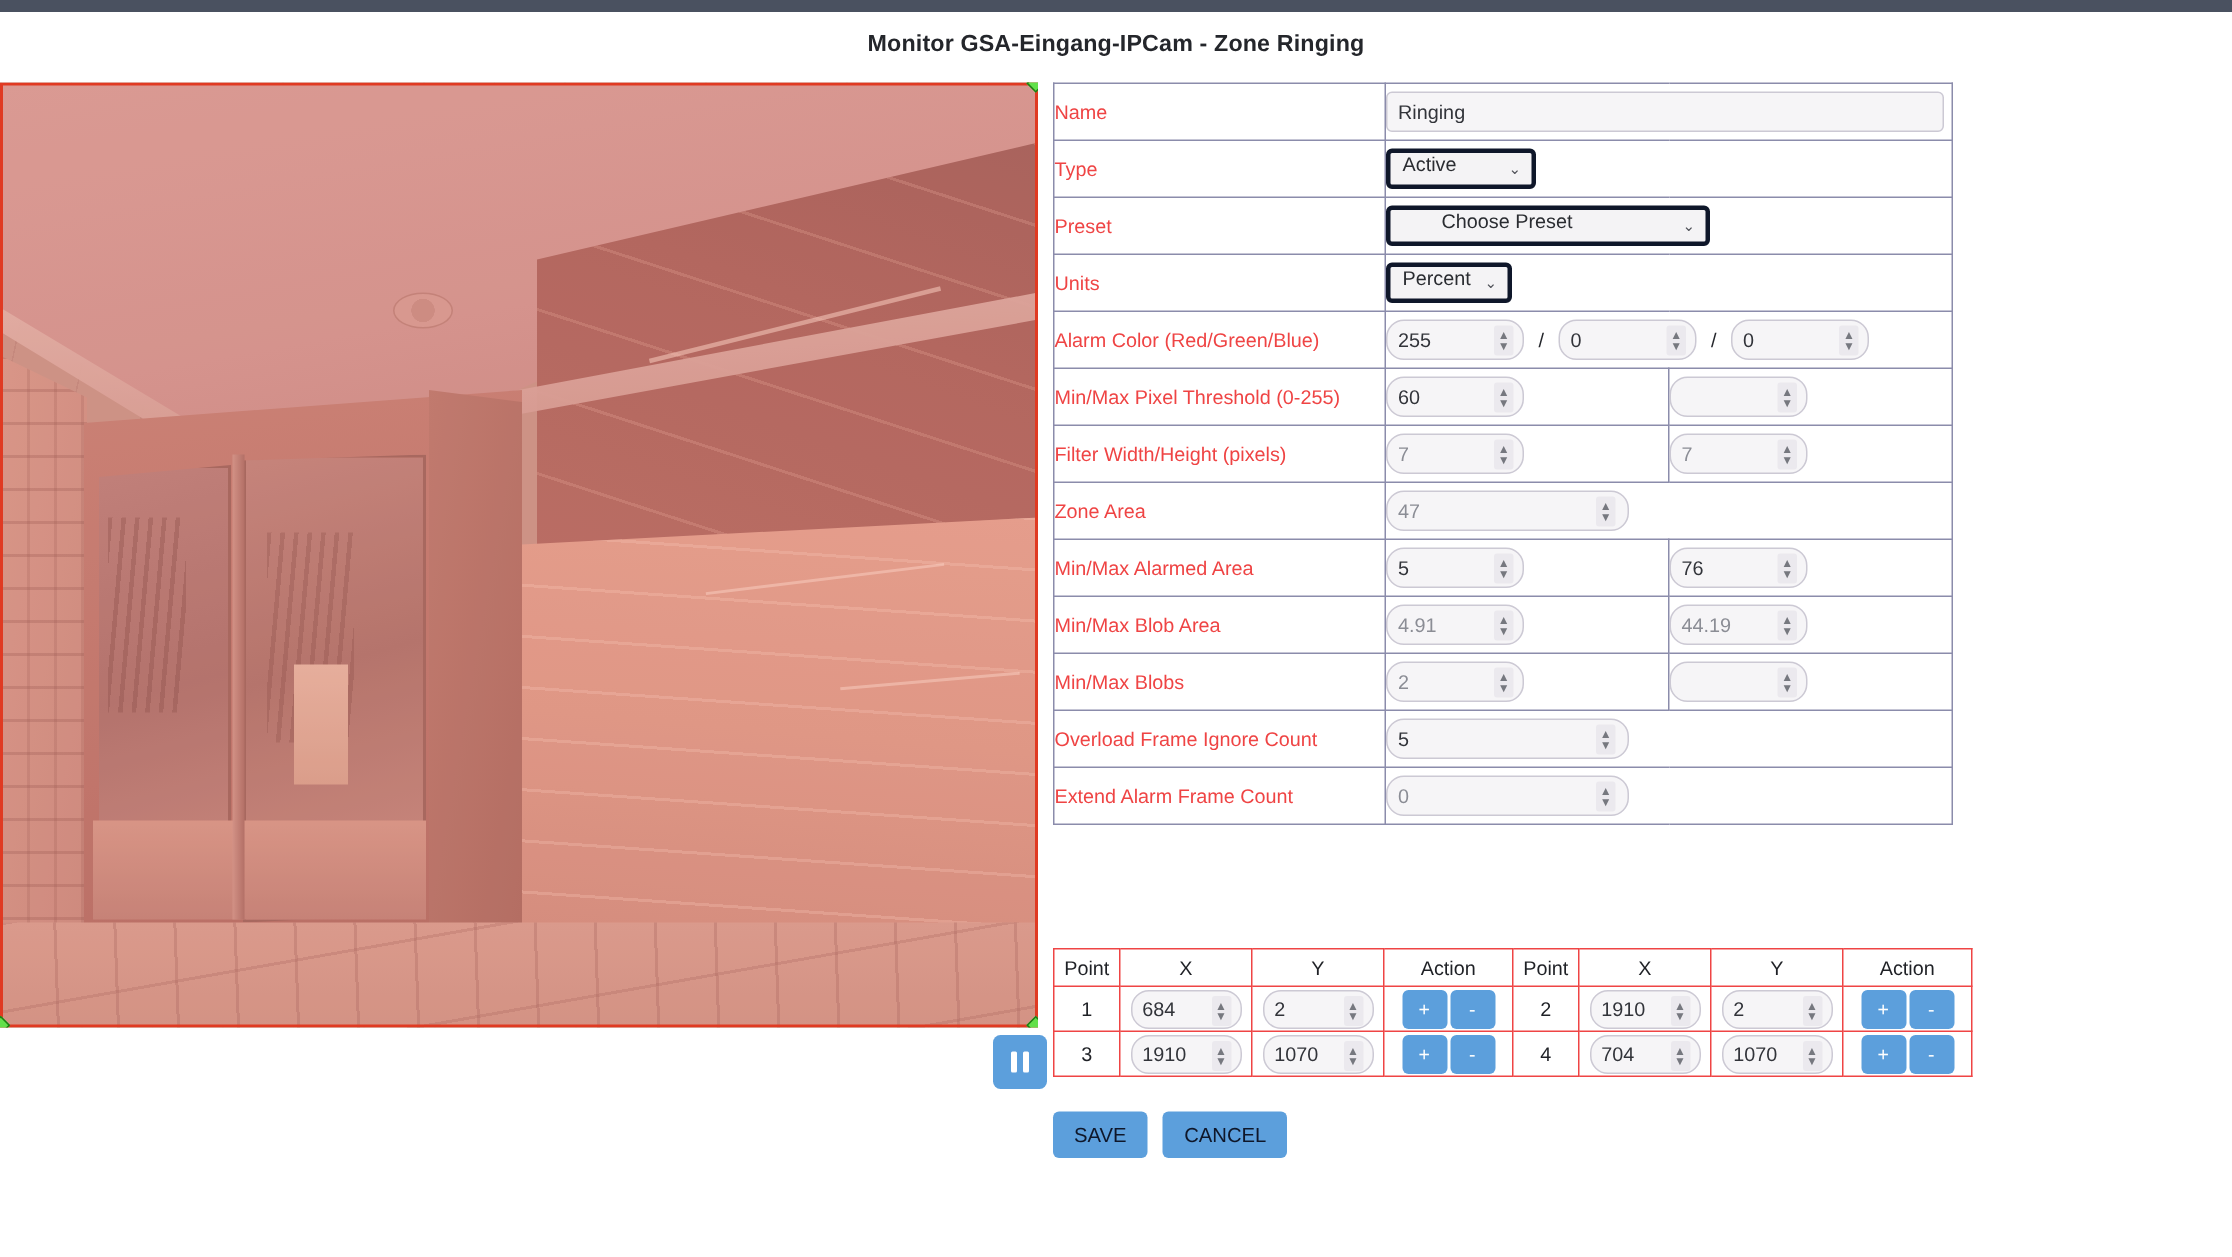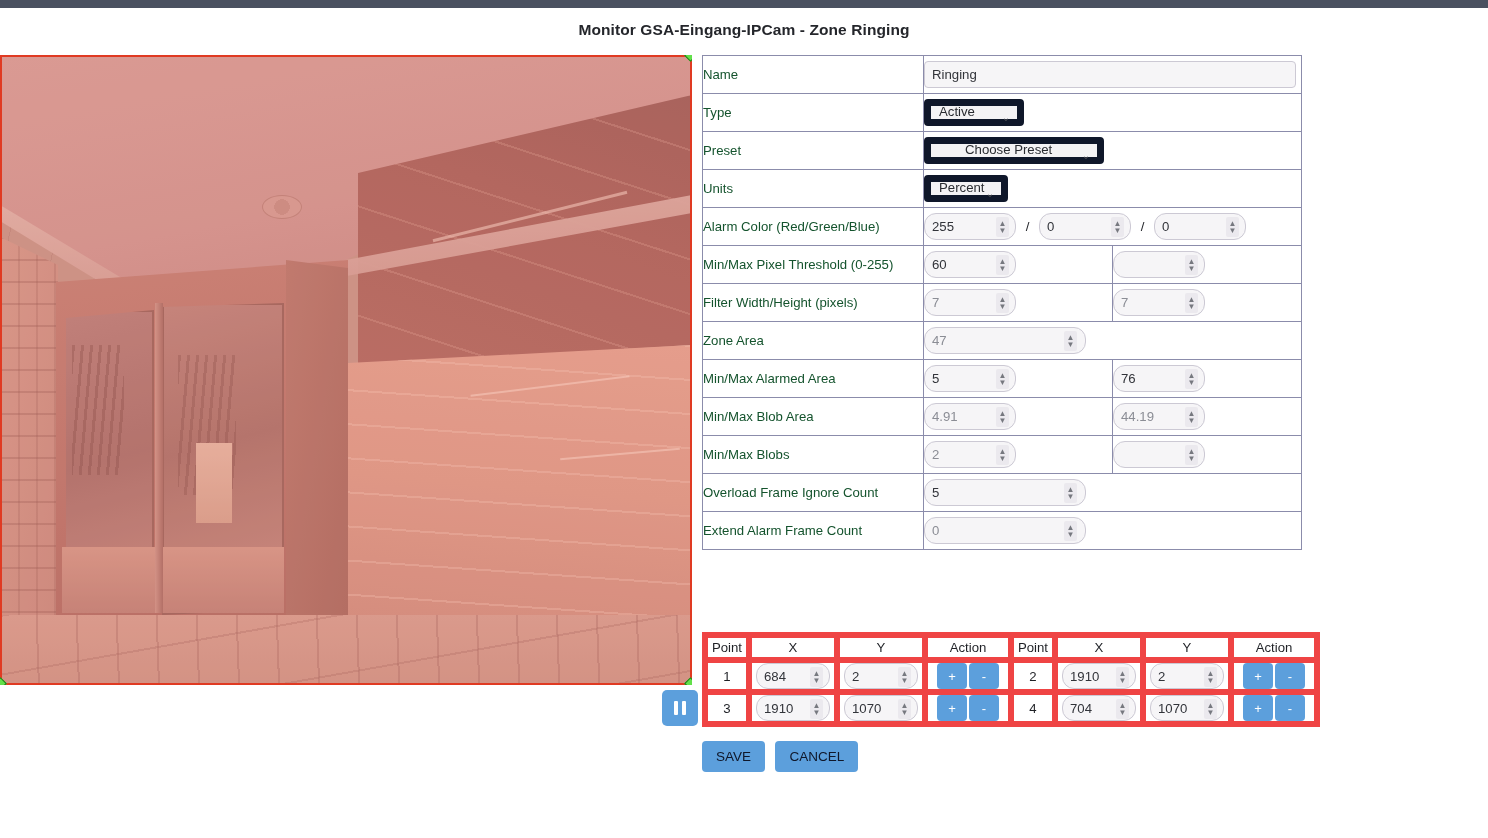--- a/index.html
+++ b/index.html
@@ -189,21 +189,21 @@
     width:600px;
     border-collapse:collapse;
     font-size:13.2px; color:#1f2126;
   }
   #settings td {
     border:1px solid #8b8cab;
     padding:0;
     height:38px;
     vertical-align:middle;
   }
-  td.lbl { width:222px; padding-left:6px; color:#14532d; }
+  td.lbl { width:222px; padding-left:6px; color:#ef4444; }
   td.f1 { width:189px; padding-left:2px; }
   td.f2 { width:189px; padding-left:2px; }
 
   .num, .txt {
     height:27px;
     border:1px solid #ccc9d4;
     border-radius:4px;
     background:#f6f5f7;
     color:#32343a;
     font-size:13.2px;
@@ -217,39 +217,39 @@
   .num.disabled, .txt.disabled { color:#8b8d95; }
   .num .spin {
     position:absolute; right:6px; top:3px;
     width:13px; height:20px;
     display:flex; flex-direction:column; align-items:center; justify-content:center;
     background:#ebe9ee; border-radius:2px;
     color:#76787f; font-size:8px; line-height:7px;
   }
   .txt { width:372px; }
   .sel {
-    height:27px; border:7px solid #0f172a; border-radius:4px;
+    height:27px; border:3px solid #0f172a; border-radius:4px;
     background:#f4f3f5; color:#2a2c31; font-size:13.2px;
     padding:0 22px 0 8px;
-    display:inline-flex; align-items:flex-end; position:relative;
+    display:inline-flex; align-items:flex-start; position:relative;
   }
   .sel .chev {
     position:absolute; right:7px; top:6px;
     font-size:10px; color:#4d4f56;
   }
   .slash { display:inline-block; padding:0 6px; color:#24262b; font-size:13.2px; }
 
   
   #points {
     position:absolute; left:702px; top:632px;
     border-collapse:collapse;
     font-size:13.2px; color:#1f2126;
   }
   #points th, #points td {
-    border:6px solid #ef4444;
+    border:1px solid #ef4444;
     padding:0; text-align:center; font-weight:normal;
     height:30px;
   }
   #points th { height:25px; }
   .c-point { width:44px; }
   .c-xy    { width:88px; }
   .c-act   { width:86px; }
   #points .num { width:74px; height:26px; }
   #points .num .spin { top:3px; }
   .act-btn {
@@ -327,21 +327,21 @@
       <span class="sel" style="width:100px;">
         <span>Active</span>
         <span class="chev">⌄</span>
       </span>
     </td>
   </tr>
 
   <tr>
     <td class="lbl">Preset</td>
     <td colspan="2">
-      <span class="sel" style="width:180px;padding-left:34px;">
+      <span class="sel" style="width:216px;padding-left:34px;">
         <span>Choose Preset</span>
         <span class="chev">⌄</span>
       </span>
     </td>
   </tr>
 
   <tr>
     <td class="lbl">Units</td>
     <td colspan="2">
       <span class="sel" style="width:84px;">

